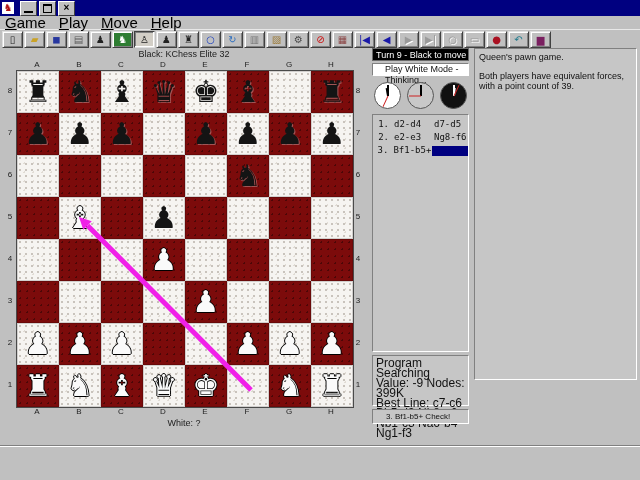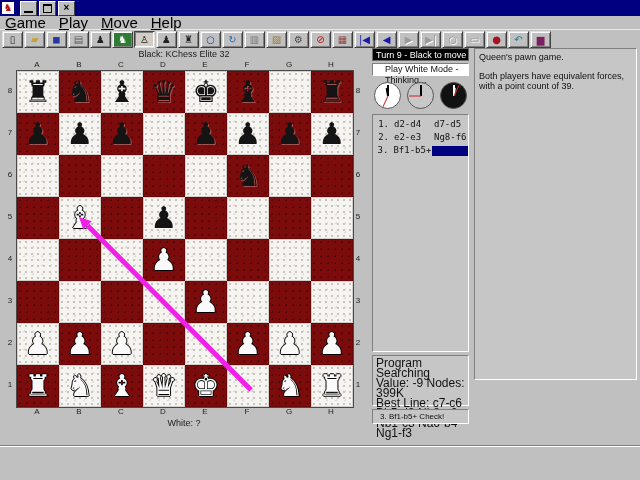--- a/index.html
+++ b/index.html
@@ -65,21 +65,21 @@
   .moves-panel{position:absolute;left:372px;top:114px;width:97px;height:238px;background:#c6c6c6;
                padding:3px 0;font-family:"DejaVu Sans Mono",monospace;font-size:9px;color:#111;}
   .move-row{display:flex;height:13px;line-height:13px;}
   .mv-no{width:16px;text-align:right;margin-right:5px;}
   .mv-w{width:40px;}
   .mv-b{flex:1;}
   .sel-box{display:inline-block;width:36px;height:10px;background:#000080;vertical-align:middle;}
   .search-panel{position:absolute;left:372px;top:355px;width:97px;height:51px;background:#c6c6c6;
                 font-size:12px;line-height:10px;padding:2px 3px;color:#111;}
   .move-status-bar{position:absolute;left:372px;top:409px;width:97px;height:15px;background:#c6c6c6;
-                   font-size:8px;line-height:13px;padding-left:7px;color:#111;}
+                   font-size:8px;line-height:13px;padding-left:13px;color:#111;}
   
   .analysis-panel{position:absolute;left:474px;top:48px;width:163px;height:332px;background:#c6c6c6;
                   font-size:9px;line-height:10px;padding:3px 4px;color:#111;overflow:hidden;}
   .analysis-para{margin:0 0 9px 0;white-space:pre-line;}
   .fen-panel{position:absolute;left:474px;top:386px;width:163px;height:44px;background:#c6c6c6;
              font-size:8px;line-height:10px;padding:2px 3px;color:#111;word-break:break-all;white-space:pre-line;}
   .bottom-line{position:absolute;left:0;top:445px;width:640px;height:0;
                border-top:1px solid #808080;border-bottom:1px solid #fff;}
 </style>
 </head>

